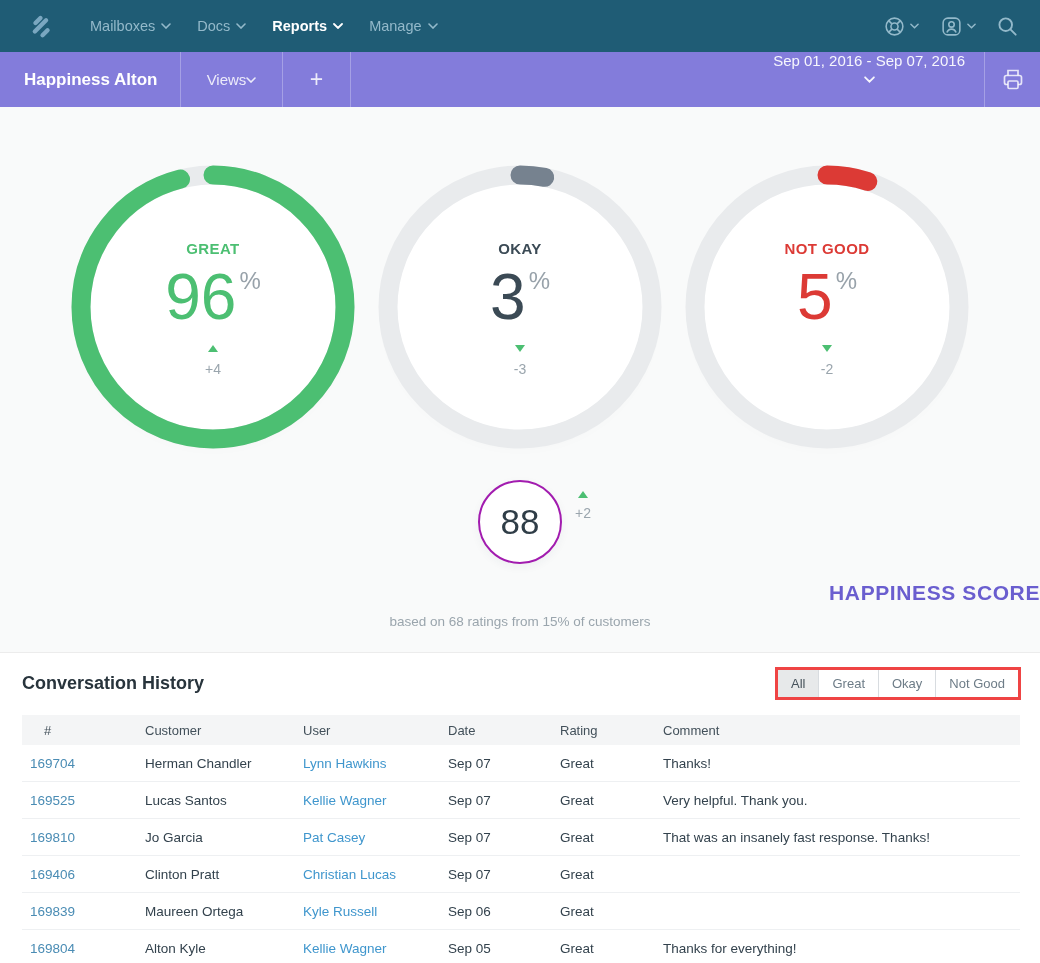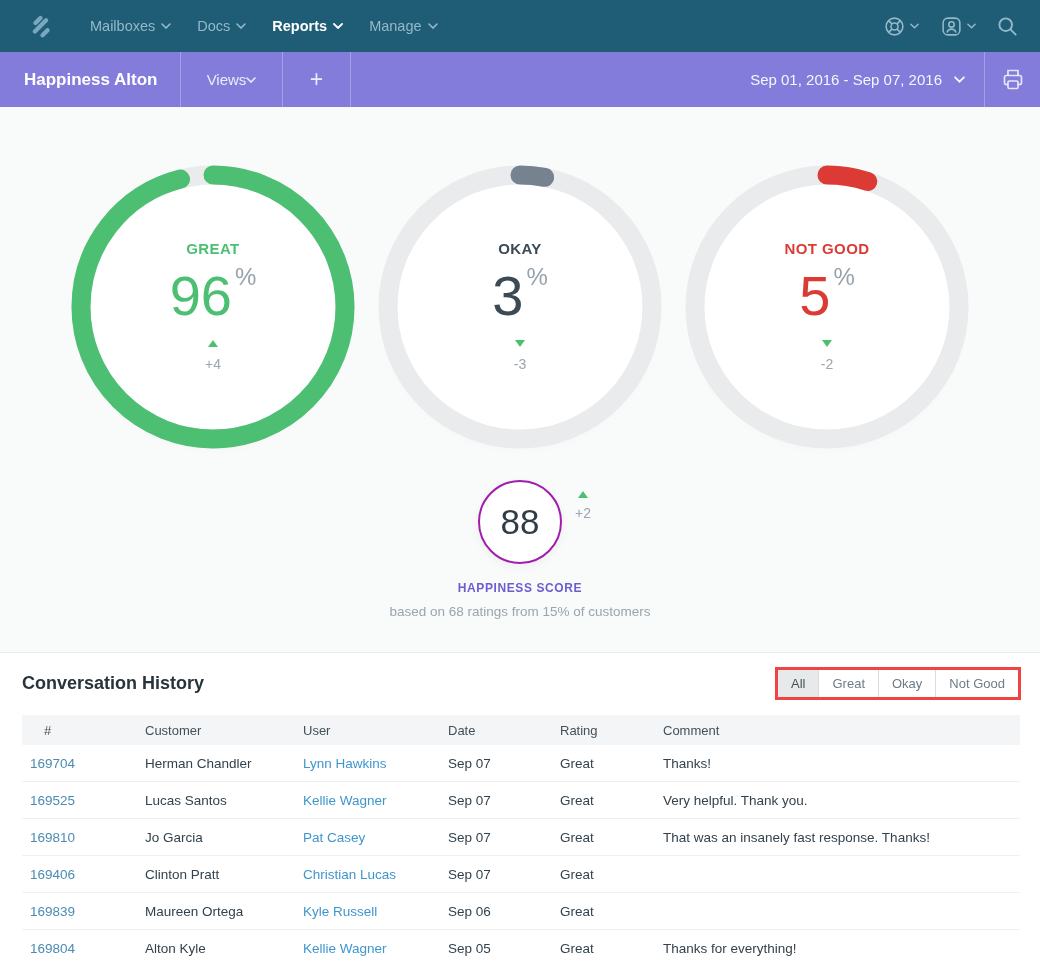--- a/index.html
+++ b/index.html
@@ -19,56 +19,56 @@
   
   .subheader { height:55px; background:#837cdb; display:flex; align-items:stretch; color:#fff; }
   .sub-title { width:180px; display:flex; align-items:center; padding-left:24px;
     font-size:17px; font-weight:bold; }
   .sub-divider { width:1px; background:rgba(255,255,255,.28); }
   .views-btn { width:101px; display:flex; align-items:center; justify-content:center; 
     font-size:15px; color:rgba(255,255,255,.85); cursor:pointer; }
   .add-btn { width:67px; display:flex; align-items:center; justify-content:center;
     font-size:23px; font-weight:300; color:rgba(255,255,255,.85); cursor:pointer; }
   .sub-spacer { flex:1; }
-  .date-btn { display:flex; align-items:center; gap:12px; font-size:15px;
-    color:rgba(255,255,255,.93); padding-right:19px; cursor:pointer; }
+  .date-btn { display:flex; align-items:center; gap:7px; font-size:15px;
+    color:rgba(255,255,255,.93); padding-right:19px; cursor:pointer;flex-direction:column; }
   .print-btn { width:55px; display:flex; align-items:center; justify-content:center;
     color:rgba(255,255,255,.8); cursor:pointer; }
 
   
   .gauges-section { height:546px; background:#f9fafa; border-bottom:1px solid #ececec; }
   .gauges-row { display:flex; justify-content:space-between; padding:58px 71px 0; }
   .gauge { position:relative; width:284px; height:284px; }
   .gauge-disc { position:absolute; left:19px; top:19px; right:19px; bottom:19px;
     border-radius:50%; background:#fff; box-shadow:0 6px 22px rgba(40,60,70,.09); }
   .gauge svg.ring { position:absolute; left:0; top:0; }
   .gauge-content { position:absolute; left:0; top:0; width:100%; height:100%;
     display:flex; flex-direction:column; align-items:center; text-align:center; }
   .g-label { margin-top:75px; font-size:15px; font-weight:bold; letter-spacing:.4px; }
   .g-value { margin-top:8px; line-height:1; white-space:nowrap; }
-  .g-num { font-size:56px; font-weight:400; }
+  .g-num { font-size:64px; font-weight:400; }
   .g-pct { font-size:24px; color:#98a2aa; margin-left:3px; vertical-align:30px; }
   .g-trend { margin-top:16px; }
   .g-change { margin-top:9px; font-size:14px; color:#9aa5ad; }
 
   .tri-up { width:0; height:0; border-left:5px solid transparent; border-right:5px solid transparent;
     border-bottom:7px solid #4cbf72; }
   .tri-down { width:0; height:0; border-left:5px solid transparent; border-right:5px solid transparent;
     border-top:7px solid #4cbf72; }
 
   
   .happy-wrap { position:relative; width:84px; margin:31px auto 0; }
   .happy-circle { width:84px; height:84px; border-radius:50%; background:#fff;
     border:2px solid #a21caf; box-shadow:0 3px 10px rgba(40,60,70,.05);
     display:flex; align-items:center; justify-content:center;
     font-size:35px; color:#2f3d47; }
   .happy-change { position:absolute; left:100%; top:11px; margin-left:13px;
     display:flex; flex-direction:column; align-items:center; gap:7px;
     font-size:14px; color:#9aa5ad; }
-  .happy-label { margin-top:17px; text-align:center; font-size:12px; font-weight:bold;
+  .happy-label { margin-top:17px; text-align:right; font-size:21px; font-weight:bold;
     color:#6a5ecf; letter-spacing:.6px; }
   .happy-sub { margin-top:9px; text-align:center; font-size:13.5px; color:#9aa5ad; }
 
   
   .conv-section { background:#fff; }
   .conv-header { display:flex; align-items:center; justify-content:space-between;
     padding:14px 19px 0 22px; }
   .conv-title { font-size:18px; font-weight:bold; color:#28343c; }
   .filter-group { display:flex; border:3px solid #ef4444; border-radius:0;
     overflow:hidden; background:#fff; }

